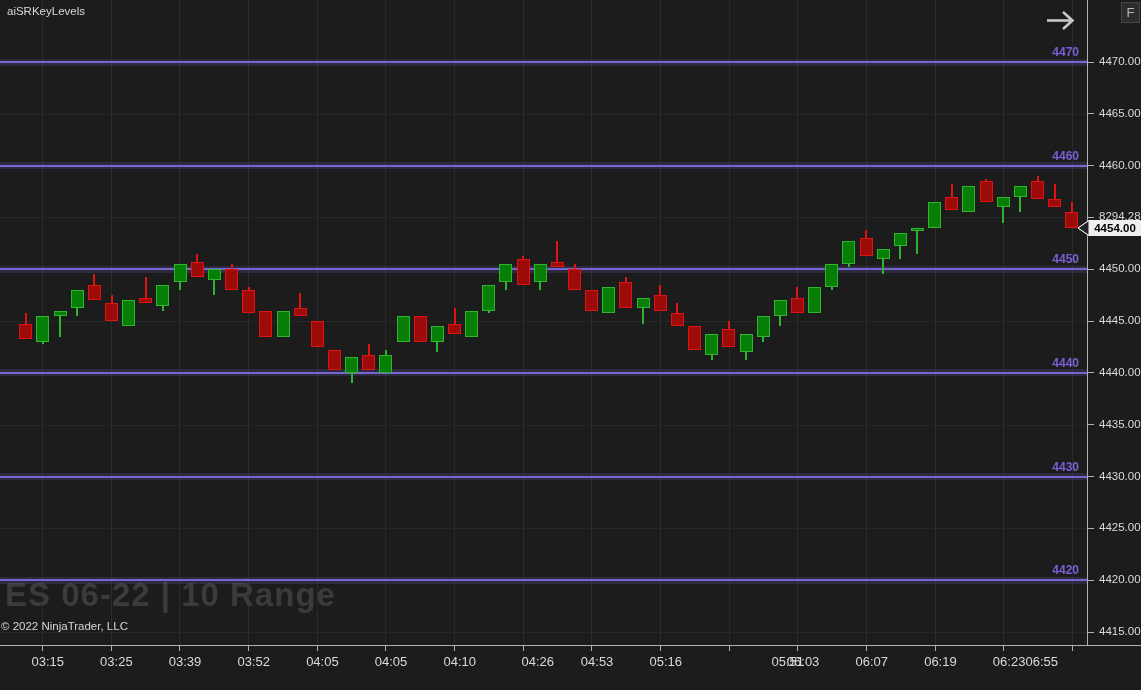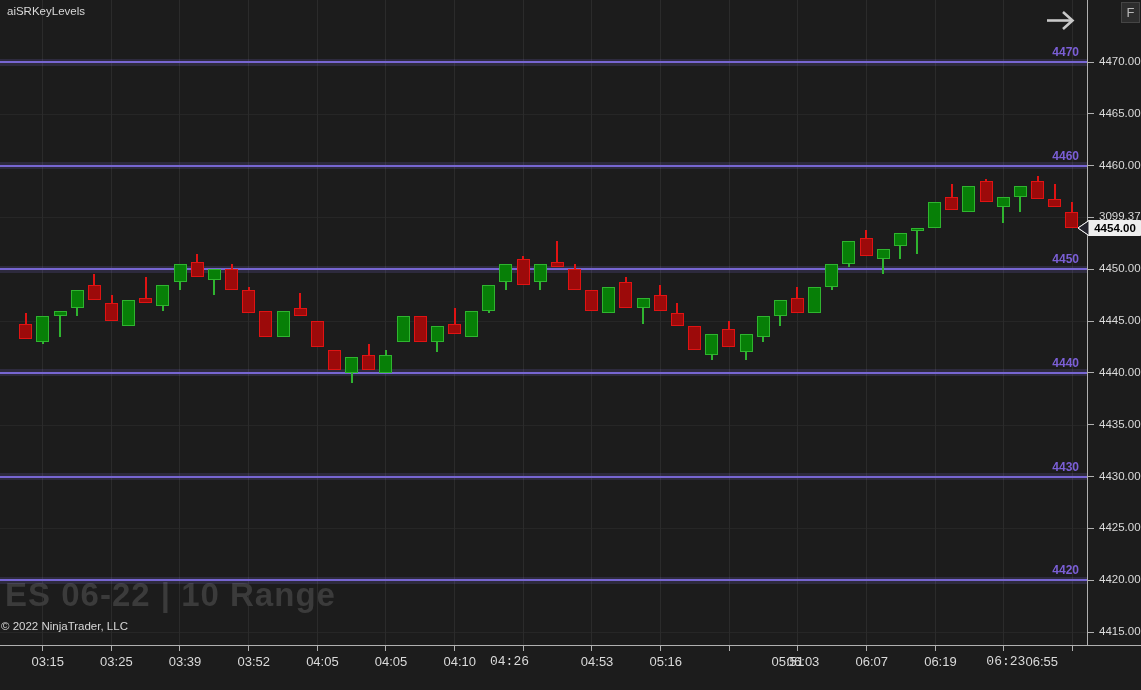--- a/index.html
+++ b/index.html
@@ -351,21 +351,21 @@
     </div>
 
   <div id="price-axis">
       <div class="ptick" style="top: 61.5px;"></div>
       <div class="plabel" style="top: 55px;">4470.00</div>
       <div class="ptick" style="top: 113.318px;"></div>
       <div class="plabel" style="top: 106.818px;">4465.00</div>
       <div class="ptick" style="top: 165.136px;"></div>
       <div class="plabel" style="top: 158.636px;">4460.00</div>
       <div class="ptick" style="top: 216.955px;"></div>
-      <div class="plabel" style="top: 210.455px;">3099.37</div>
+      <div class="plabel" style="top: 210.455px;">8294.28</div>
       <div class="ptick" style="top: 268.773px;"></div>
       <div class="plabel" style="top: 262.273px;">4450.00</div>
       <div class="ptick" style="top: 320.591px;"></div>
       <div class="plabel" style="top: 314.091px;">4445.00</div>
       <div class="ptick" style="top: 372.409px;"></div>
       <div class="plabel" style="top: 365.909px;">4440.00</div>
       <div class="ptick" style="top: 424.227px;"></div>
       <div class="plabel" style="top: 417.727px;">4435.00</div>
       <div class="ptick" style="top: 476.045px;"></div>
       <div class="plabel" style="top: 469.545px;">4430.00</div>
@@ -391,34 +391,34 @@
       <div class="tlabel" style="left: 179.34px;">03:39</div>
       <div class="ttick" style="left: 248.01px;"></div>
       <div class="tlabel" style="left: 248.01px;">03:52</div>
       <div class="ttick" style="left: 316.68px;"></div>
       <div class="tlabel" style="left: 316.68px;">04:05</div>
       <div class="ttick" style="left: 385.35px;"></div>
       <div class="tlabel" style="left: 385.35px;">04:05</div>
       <div class="ttick" style="left: 454.02px;"></div>
       <div class="tlabel" style="left: 454.02px;">04:10</div>
       <div class="ttick" style="left: 522.69px;"></div>
-      <div class="tlabel" style="left: 507px; font-family: Liberation Mono, monospace;">04:26</div>
+      <div class="tlabel" style="left: 532px;">04:26</div>
       <div class="ttick" style="left: 591.36px;"></div>
       <div class="tlabel" style="left: 591.36px;">04:53</div>
       <div class="ttick" style="left: 660.03px;"></div>
       <div class="tlabel" style="left: 660.03px;">05:16</div>
       <div class="ttick" style="left: 728.7px;"></div>
       <div class="tlabel" style="left: 731px; margin-left: 29px;">05:51</div>
       <div class="ttick" style="left: 797.37px;"></div>
       <div class="tlabel" style="left: 797.37px;">06:03</div>
       <div class="ttick" style="left: 866.04px;"></div>
       <div class="tlabel" style="left: 866.04px;">06:07</div>
       <div class="ttick" style="left: 934.71px;"></div>
       <div class="tlabel" style="left: 934.71px;">06:19</div>
       <div class="ttick" style="left: 1003.38px;"></div>
-      <div class="tlabel" style="left: 1003.38px; font-family: Liberation Mono, monospace;">06:23</div>
+      <div class="tlabel" style="left: 1003.38px;">06:23</div>
       <div class="ttick" style="left: 1072.05px;"></div>
       <div class="tlabel" style="left: 1036px;">06:55</div>
     </div>
 
 
   <div id="fkey">F</div>
 </div>
 
 </body></html>

